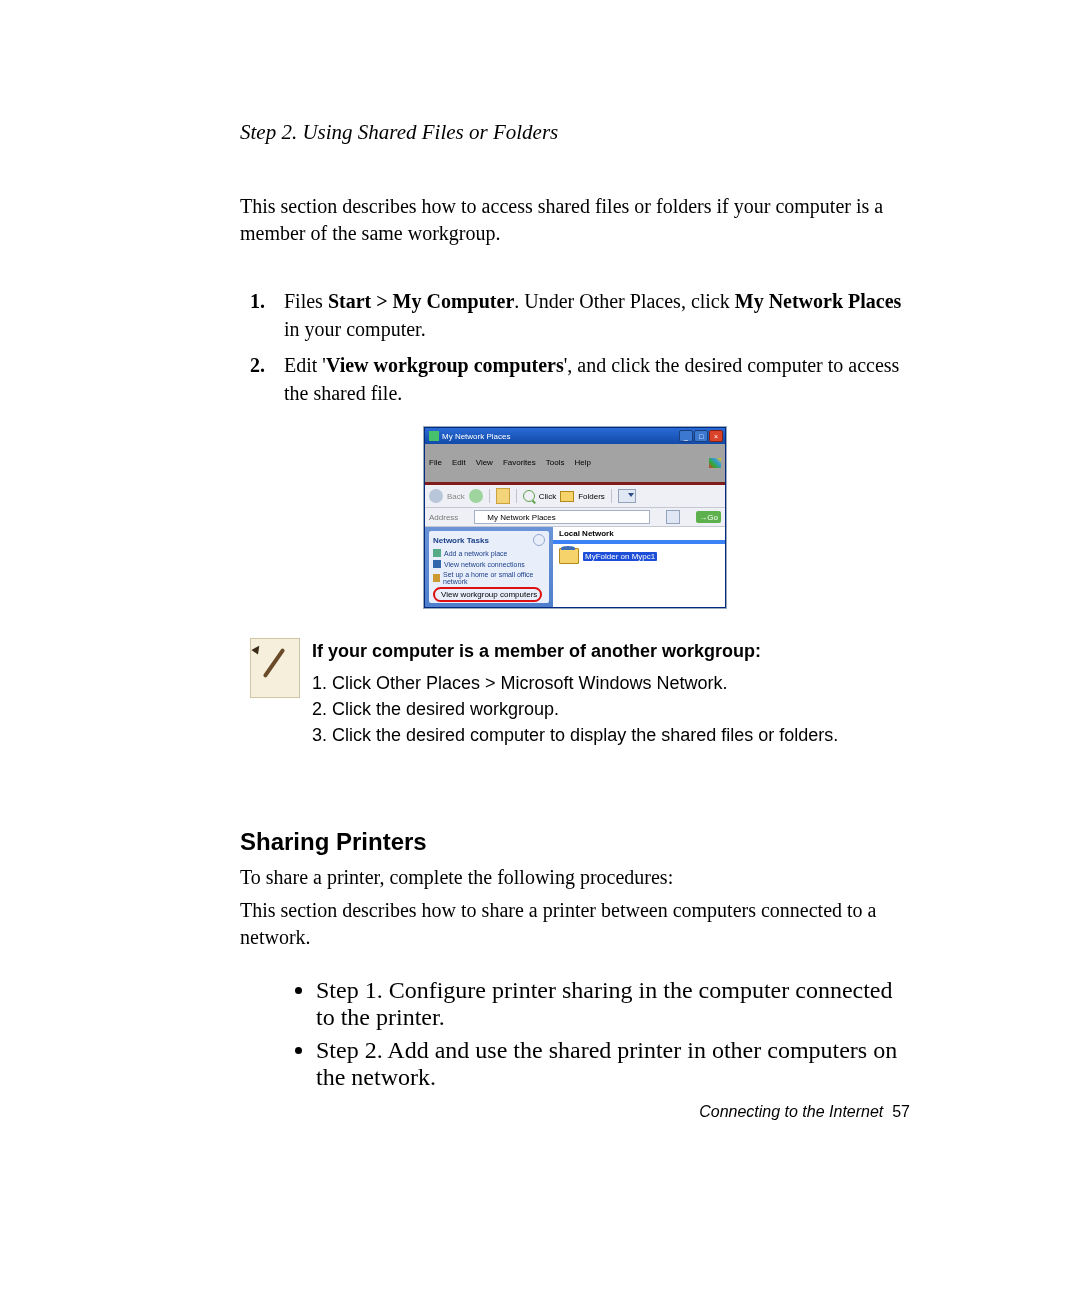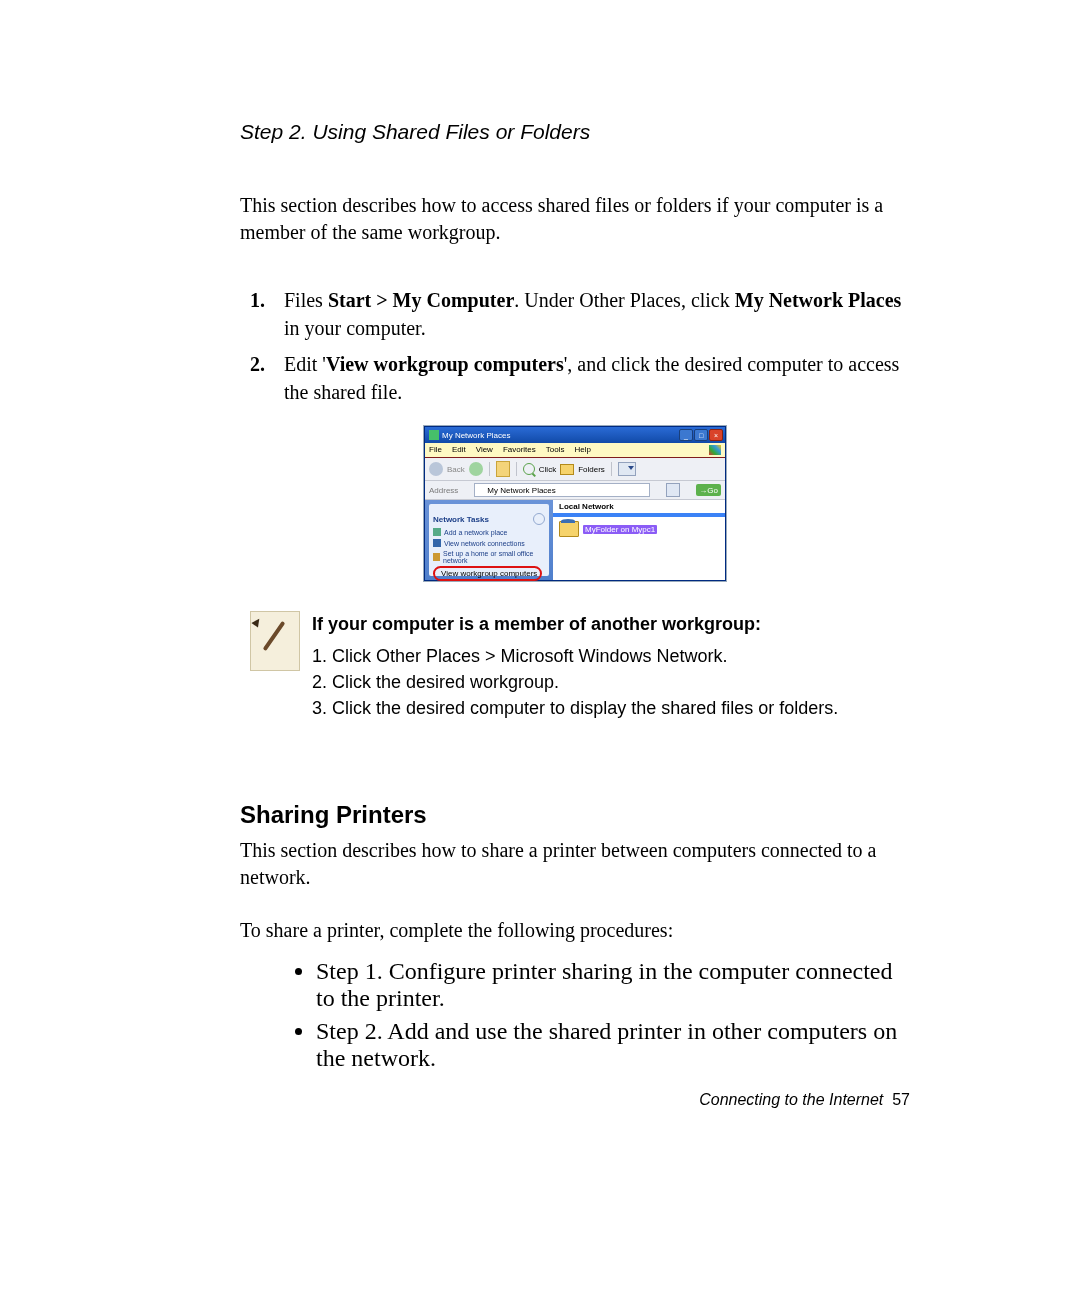--- a/index.html
+++ b/index.html
@@ -12,21 +12,21 @@
   .page {
     width: 1080px;
     height: 1309px;
     position: relative;
     background: #fff;
     box-sizing: border-box;
     padding: 120px 170px 0 240px;
   }
   .step-heading {
     font-style: italic;
-    font-family: Liberation Sans, sans-serif;
+    font-family: Liberation Serif, serif;
     font-size: 21px;
     margin-bottom: 48px;
   }
   .intro {
     font-size: 20px;
     line-height: 1.35;
     margin-bottom: 40px;
   }
   ol.main-steps {
     list-style: none;
@@ -67,21 +67,21 @@
     padding: 0 2px 0 4px;
   }
   .ss-title .icon-places {
     width: 10px; height: 10px; background: #46c06a; margin-right: 3px;
     display:inline-block;
   }
   .ss-title .caption-btns { margin-left: auto; display: flex; gap: 1px;}
   .cap-btn { width: 12px; height: 10px; background:#3c78d0; border:1px solid #1a3f7a; border-radius:2px; color:#fff; display:flex; align-items:center; justify-content:center; font-size:7px;}
   .cap-close { background:#d9432a; border-color:#8a2110;}
   .ss-menubar {
-    background:#fef9c3; padding:2px 4px; display:flex; gap:10px; border-bottom:1px solid #7f1d1d;
+    background:#a3a3a3; padding:14px 4px; display:flex; gap:10px; border-bottom:3px solid #7f1d1d;
   }
   .ss-menubar .winlogo { margin-left:auto; width:12px; height:10px; background:linear-gradient(45deg,#d33,#3a3,#39d,#fc0);}
   .ss-toolbar {
     background:#eef0f5; padding:3px 4px; display:flex; align-items:center; gap:4px; border-bottom:1px solid #c6c9d2;
   }
   .tb-back { width:14px;height:14px;border-radius:50%;background:#b9c6d9; display:inline-block;}
   .tb-fwd  { width:14px;height:14px;border-radius:50%;background:#9fd49f; display:inline-block;}
   .tb-up   { width:12px;height:14px;background:#f4d47a;border:1px solid #caa43a;}
   .tb-sep  { width:1px;height:14px;background:#c0c3cc; margin:0 2px;}
   .tb-search-ico{ width:10px;height:10px;border:1.5px solid #5aa24a;border-radius:50%; position:relative;}
@@ -89,32 +89,32 @@
   .tb-folder-ico{ width:12px;height:9px;background:#f6d36b;border:1px solid #b38a1a;}
   .tb-views{ width:16px;height:12px;background:#e0e8f3;border:1px solid #93a2bd; position:relative;}
   .tb-views::after{content:"";position:absolute;right:1px;top:3px;border-left:3px solid transparent;border-right:3px solid transparent;border-top:4px solid #2b4a8a;}
   .ss-addr{ background:#eef0f5; padding:2px 4px; display:flex; align-items:center; gap:16px; border-bottom:1px solid #c6c9d2;}
   .ss-addr .addr-label{ color:#7a7a7a; }
   .ss-addr .addr-box{ flex:1; background:#fff;border:1px solid #a4b0c6; height:12px; display:flex;align-items:center; padding:0 2px; gap:2px;}
   .ss-addr .addr-dd{ width:12px;height:12px;background:#dfe7f4;border:1px solid #93a2bd;}
   .ss-addr .addr-go{ background:#5db14d;color:#fff;border-radius:2px;padding:0 3px;height:12px;display:flex;align-items:center;}
   .ss-body{ display:flex; height:80px;}
   .ss-panel{ width:120px; background:linear-gradient(to bottom,#6a93d8,#4f7fcc); padding:4px;}
-  .panel-box{ background:#e8effb; border-radius:2px; padding:9px 4px; height:100%; box-sizing:border-box;}
+  .panel-box{ background:#e8effb; border-radius:2px; padding:3px 4px; height:100%; box-sizing:border-box;}
   .panel-title{ font-weight:bold; color:#1c3f88; display:flex; align-items:center;}
   .panel-title .coll{ margin-left:auto; width:10px;height:10px;border:1px solid #93a9d0;border-radius:50%;}
   .panel-item{ color:#1c3f88; margin-top:3px; display:flex; align-items:center; gap:3px; font-size:7px;}
   .panel-item .pi-ico{ width:8px;height:8px; background:#5a8;}
   .panel-highlight{ border:2px solid #d11; border-radius:9px; padding:1px 3px; margin-top:2px; display:inline-flex;align-items:center;gap:3px;}
   .ss-content{ flex:1; background:#fff; }
   .ss-content .ln-header{ font-weight:bold; padding:2px 6px; border-bottom:4px solid #3b82f6;}
   .ss-content .file-item{ display:flex; align-items:center; gap:4px; padding:4px 6px;}
   .ss-content .folder-ico{ width:18px;height:14px;background:#f6d36b;border:1px solid #b38a1a; border-radius:1px;}
   .ss-content .folder-ico::before{content:"";display:block;width:14px;height:4px;background:#3c6fb4;border-radius:50% 50% 0 0;margin:-3px 0 0 1px;}
-  .ss-content .sel{ background:#8b5cf6; color:#fff; padding:0 2px; border-radius:1px;}
+  .ss-content .sel{ background:#1d4ed8; color:#fff; padding:0 2px; border-radius:1px;}
 
   
   .note-row { display:flex; gap:12px; margin-top:26px; }
   .note-icon {
     width:48px; height:58px; background:#f5efdc; border:1px solid #d0c6a5;
     position:relative; flex-shrink:0; margin-left:10px;
   }
   .note-icon::after{
     content:""; position:absolute; width:34px;height:4px; background:#6b4a2a;
     transform:rotate(-55deg); top:22px; left:6px; border-radius:2px;
@@ -135,21 +135,21 @@
     font-family: Arial, Helvetica, sans-serif;
     font-weight:bold;
     font-size:24px;
     margin-top:80px;
     margin-bottom:8px;
   }
   .bullets{ margin:14px 0 0 36px; font-size:24px;}
   .bullets li{ margin-bottom:6px;}
 
   .footer{
-    position:absolute; bottom:200px; right:170px;
+    position:absolute; bottom:188px; right:170px;
     font-family: Arial, Helvetica, sans-serif;
     font-style: italic;
     font-size:16px;
   }
 </style>
 </head>
 <body>
 
 <div class="page">
 
@@ -249,22 +249,22 @@
     <div class="note-icon"></div>
     <div class="note-body">
       <div class="note-title">If your computer is a member of another workgroup:</div>
       <div>1. Click Other Places &gt; Microsoft Windows Network.</div>
       <div>2. Click the desired workgroup.</div>
       <div>3. Click the desired computer to display the shared files or folders.</div>
     </div>
   </div>
 
   <div class="h2">Sharing Printers</div>
+  <div class="intro" style="margin-bottom:6px">To share a printer, complete the following procedures:</div>
   <div class="intro" style="margin-bottom:26px">This section describes how to share a printer between computers connected to a network.</div>
-  <div class="intro" style="margin-bottom:6px">To share a printer, complete the following procedures:</div>
   <ul class="bullets">
     <li>Step 1. Configure printer sharing in the computer connected to the printer.</li>
     <li>Step 2. Add and use the shared printer in other computers on the network.</li>
   </ul>
 
   <div class="footer">
     <span>Connecting to the Internet</span>&nbsp;&nbsp;<span style="font-style:normal">57</span>
   </div>
 
 </div>

